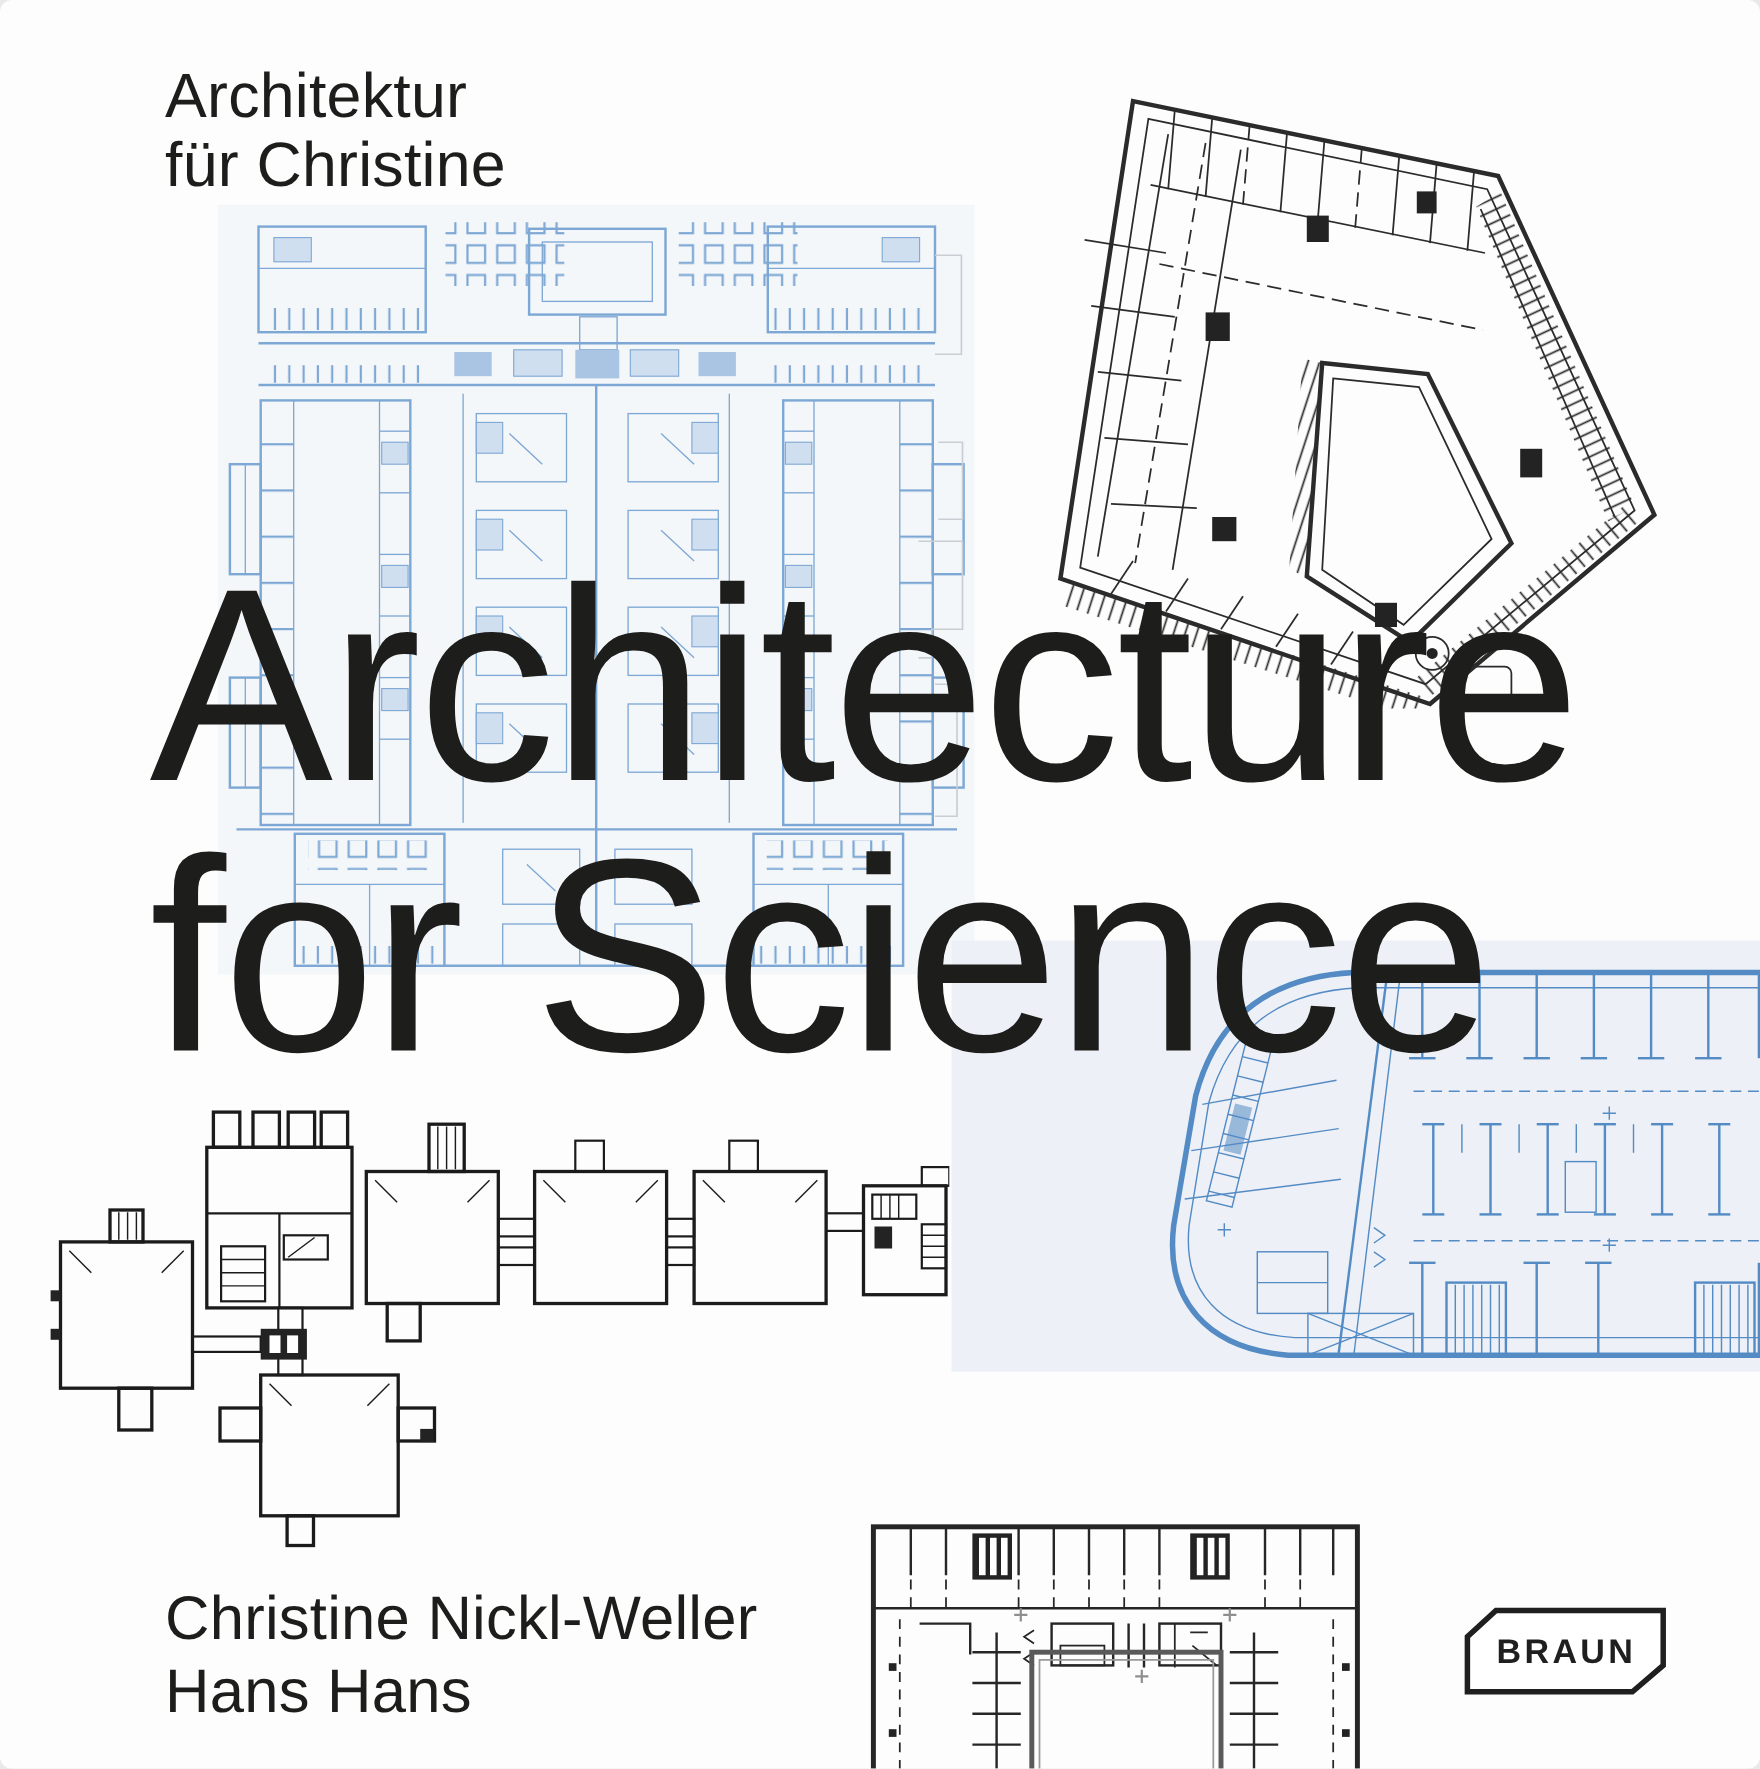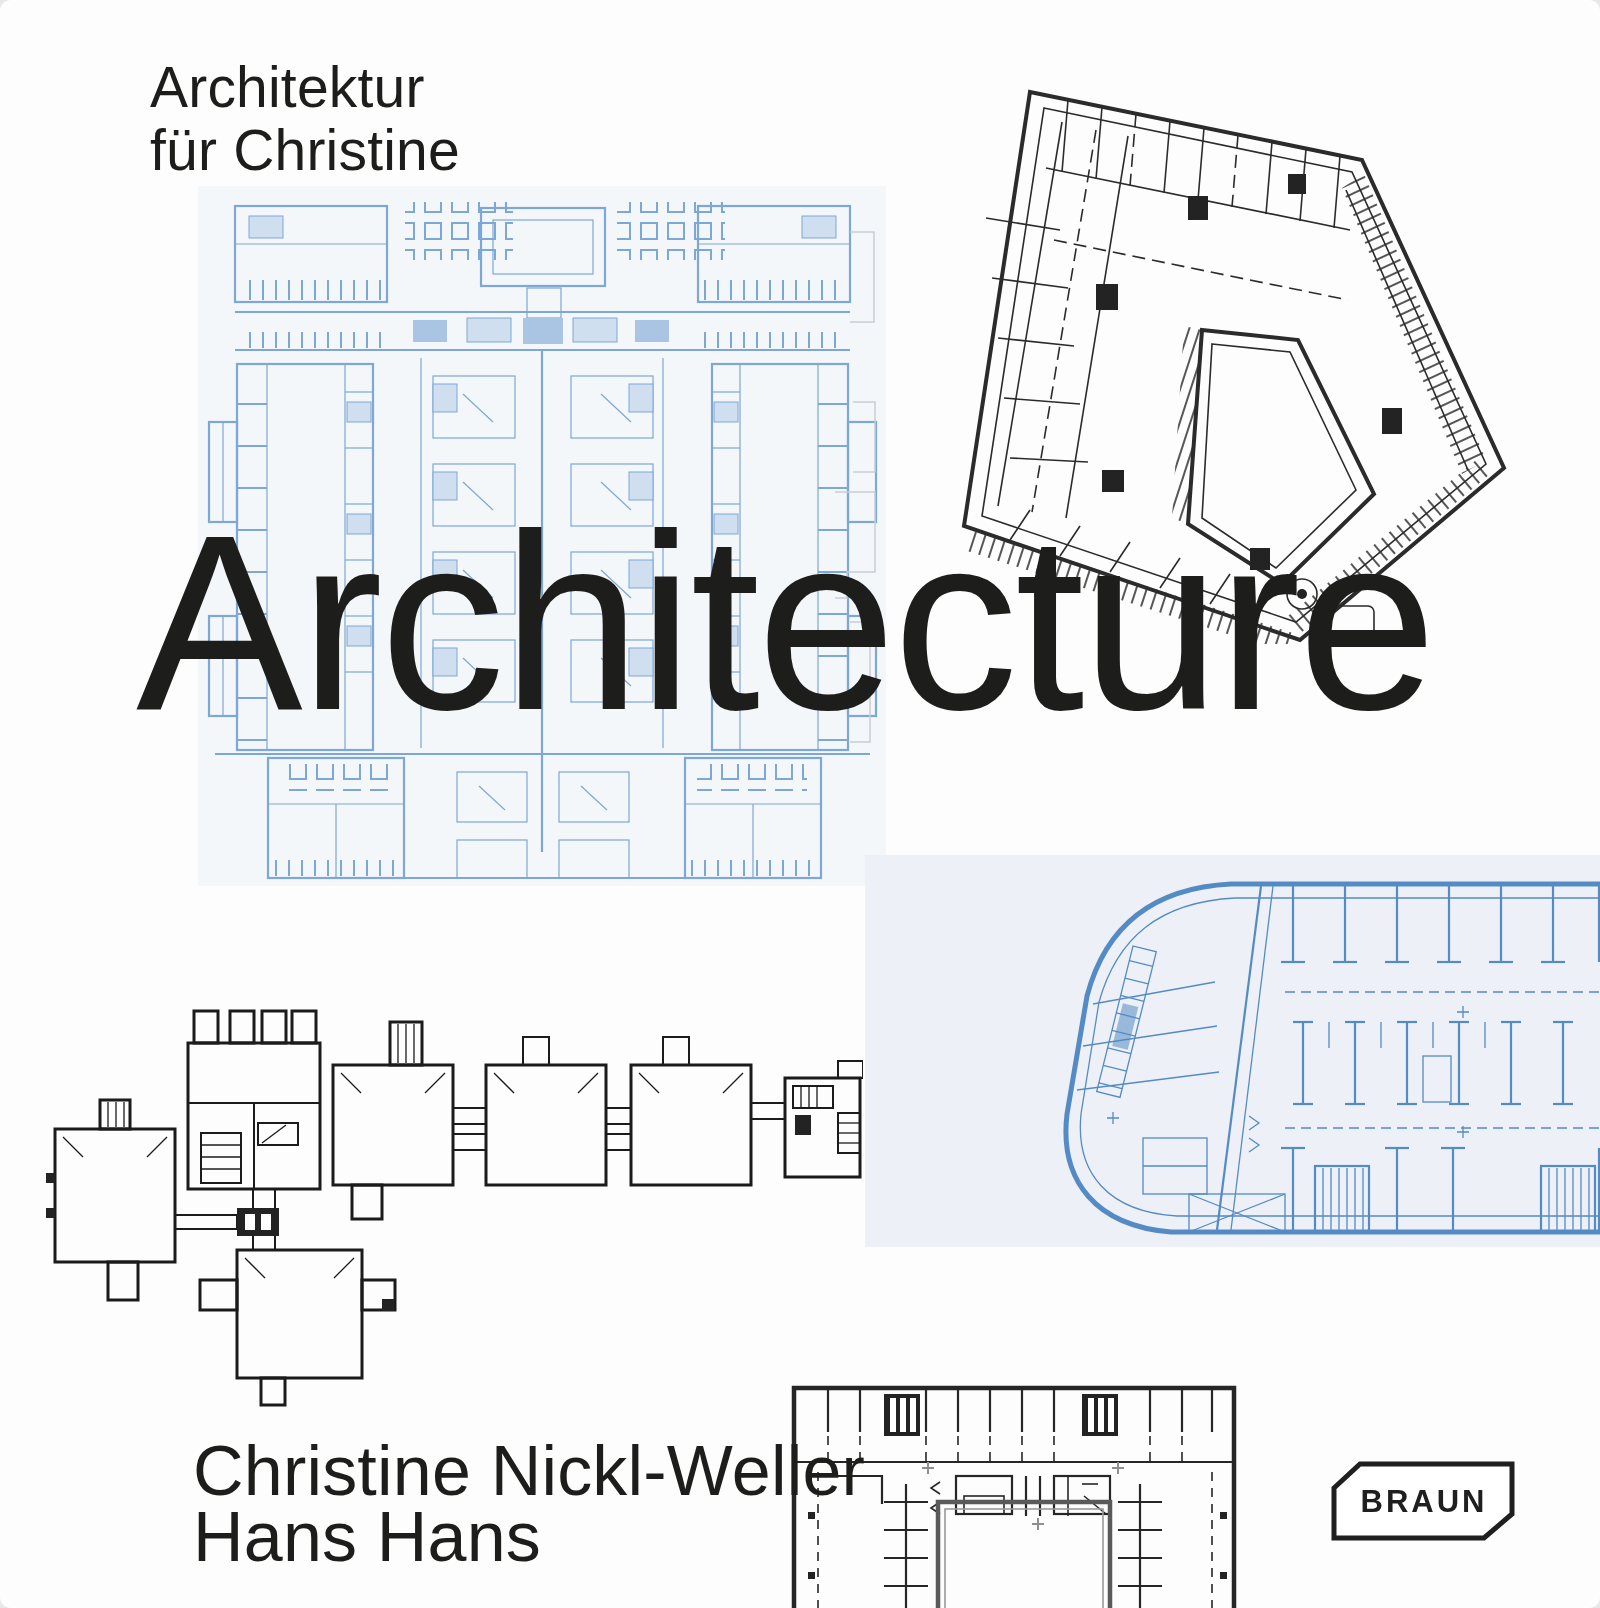--- a/index.html
+++ b/index.html
@@ -7,21 +7,21 @@
     position:relative;width:1600px;height:1608px;overflow:hidden;
     background:#fdfdfd;font-family:"Liberation Sans",sans-serif;color:#1d1d1b;border-radius:11px;
   }
   .abs{position:absolute;}
   
   .panel1{left:198px;top:186px;width:688px;height:700px;background:#f4f7fa;}
   .panel4{left:865px;top:855px;width:735px;height:392px;background:#edf1f7;}
   
   .kicker{left:150px;top:56px;font-size:57px;line-height:63px;font-weight:400;letter-spacing:.2px;white-space:pre;}
   .title{left:136px;top:500px;font-size:250px;line-height:246px;font-weight:400;letter-spacing:-3px;white-space:pre;}
-  .authors{left:150px;top:1438px;font-size:70px;line-height:66px;font-weight:400;letter-spacing:.2px;white-space:pre;margin-left:43px;}
+  .authors{left:150px;top:1438px;font-size:56px;line-height:66px;font-weight:400;letter-spacing:.2px;white-space:pre;}
   .logo{left:1330px;top:1460px;}
   
   .b{stroke:#7da7d4;fill:none;stroke-width:2.2}
   .b1{stroke:#7da7d4;fill:none;stroke-width:1.2}
   .bf{fill:#cfdff0;stroke:#7da7d4;stroke-width:1}
   .bf2{fill:#aac5e3;stroke:none}
   .g{stroke:#c9cdd4;fill:none;stroke-width:1.5}
   
   .p{stroke:#2b2b2b;fill:none;stroke-width:4}
   .p1{stroke:#2b2b2b;fill:none;stroke-width:1.6}
@@ -481,21 +481,21 @@
     <line class="p2k5" x1="330" y1="118" x2="374" y2="118"></line>
       <line class="p2k5" x1="330" y1="146" x2="374" y2="146"></line>
     <line class="p2k5" x1="330" y1="174" x2="374" y2="174"></line>
       <line class="p2k5" x1="330" y1="202" x2="374" y2="202"></line>
     <rect class="kf" x="432" y="128" width="7" height="7"></rect>
       <rect class="kf" x="432" y="188" width="7" height="7"></rect>
   </svg>
 
   <div class="abs kicker"><span>Architektur</span><br><span>für Christine</span></div>
 
-  <div class="abs title"><span>Architecture</span><br></div>
+  <div class="abs title"><span>Architecture</span><br><span>for Science</span></div>
 
   <div class="abs authors"><span>Christine Nickl-Weller</span><br><span>Hans Hans</span></div>
 
   <svg class="abs logo" width="186" height="82" viewBox="0 0 186 82">
     <polygon points="30,4 182,4 182,54 154,78 4,78 4,28" fill="#ffffff" stroke="#1f1f1f" stroke-width="5" stroke-linejoin="miter"></polygon>
     <text x="94" y="52" text-anchor="middle" font-family="Liberation Sans, sans-serif" font-size="31" font-weight="bold" letter-spacing="3" fill="#1f1f1f">BRAUN</text>
   </svg>
 
 </div>
 

